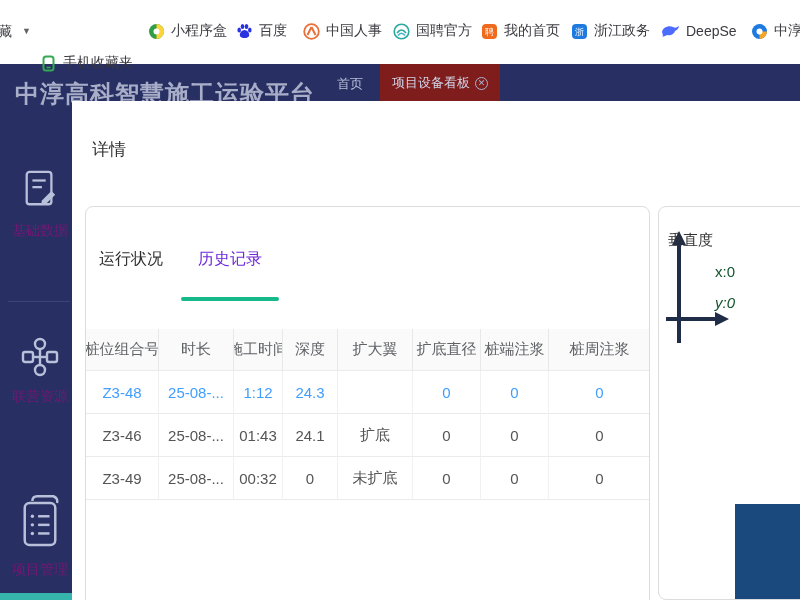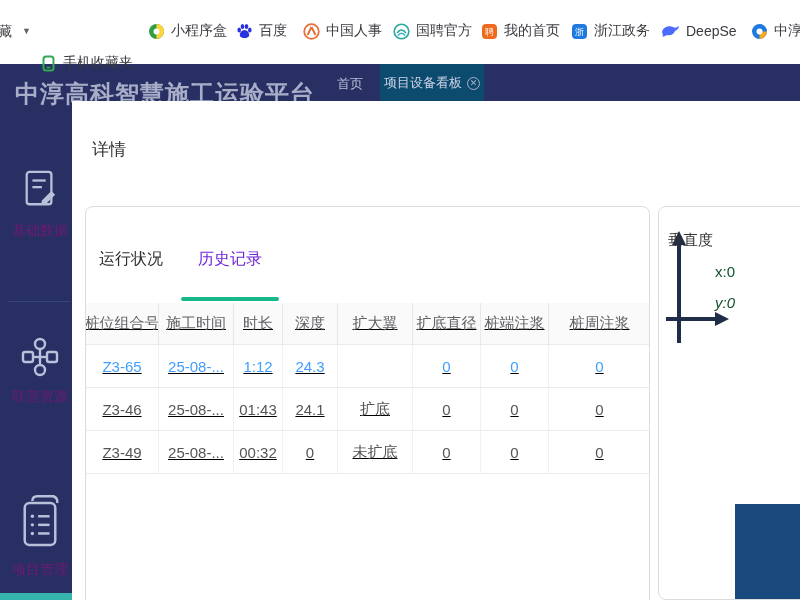--- a/index.html
+++ b/index.html
@@ -14,43 +14,43 @@
   .bm-caret { position:absolute; left:22px; top:16px; height:30px; line-height:30px; font-size:9px; color:#5f6368; }
   .bm { position:absolute; top:15px; height:32px; display:flex; align-items:center; gap:6px; }
   .bm .lbl { font-size:14px; color:#3a3a40; white-space:nowrap; }
   .bm svg { display:block; }
   
   .navy { position:absolute; left:0; top:64px; width:800px; height:536px; background:#272f63; z-index:1; }
   .app-title { position:absolute; left:15px; top:78px; z-index:2; font-size:24px; font-weight:bold;
     color:#a9aec8; letter-spacing:1px; white-space:nowrap; }
   .hdr-tab-home { position:absolute; left:322px; top:64px; width:56px; height:38px; z-index:2;
     color:#b9bfd8; font-size:13px; text-align:center; line-height:40px; }
-  .hdr-tab-active { position:absolute; left:380px; top:64px; width:104px; height:38px; z-index:2;
-    background:#0c4a6e; color:#d0d4e8; font-size:13px; display:flex; align-items:center; justify-content:center; gap:5px; }
+  .hdr-tab-active { position:absolute; left:380px; top:64px; width:120px; height:38px; z-index:2;
+    background:#7f1d1d; color:#d0d4e8; font-size:13px; display:flex; align-items:center; justify-content:center; gap:5px; }
   .tab-close { width:13px; height:13px; border:1px solid #aab0cc; border-radius:50%;
     font-size:9px; line-height:11px; text-align:center; color:#aab0cc; }
   
   .side-item { position:absolute; left:0; width:80px; z-index:2; text-align:center; }
   .side-item .lbl { display:block; margin-top:6px; font-size:14px; color:#701a75; white-space:nowrap; }
   .side-div { position:absolute; left:8px; width:62px; height:1px; background:#3a4477; z-index:2; }
   .side-accent { position:absolute; left:0; top:593px; width:80px; height:7px; background:#35b5ab; z-index:2; }
   
   .modal { position:absolute; left:72px; top:101px; width:728px; height:499px; background:#fff; z-index:10; }
   .modal-title { position:absolute; left:20px; top:37px; font-size:17px; color:#303133; }
   .card { position:absolute; background:#fff; border:1px solid #dcdcdc; border-radius:8px; }
   .card1 { left:13px; top:105px; width:565px; height:404px; overflow:hidden; }
   .card2 { left:586px; top:105px; width:214px; height:394px; border-radius:8px 0 0 8px; overflow:hidden; }
   
   .ctab { position:absolute; top:42px; font-size:16px; }
   .ctab.run { left:13px; width:66px; text-align:left; color:#2d2d2d; }
   .ctab.hist { left:95px; width:98px; text-align:center; color:#6d28d9; }
   .ctab-line { position:absolute; left:95px; top:90px; width:98px; height:4px; border-radius:2px; background:#17b98a; }
   
-  .tbl { position:absolute; left:0; top:96px; width:565px; display:grid;
-    grid-template-columns:73px 75px 49px 55px 75px 68px 68px 102px;text-decoration:underline; }
+  .tbl { position:absolute; left:0; top:122px; width:565px; display:grid;
+    grid-template-columns:73px 75px 49px 55px 75px 68px 68px 102px; }
   .tbl .c { height:43px; display:flex; align-items:center; justify-content:center;
     font-size:15px; color:#555; border-bottom:1px solid #ebebeb; border-right:1px solid #f1f1f1;
     white-space:nowrap; overflow:hidden; }
   .tbl .c.h { background:#fafafa; color:#606266; border-right:1px solid #e8e8e8; height:42px; }
   .tbl .c.sel { color:#409eff; }
   
   .vert-lbl { position:absolute; left:9px; top:24px; font-size:15px; color:#333; z-index:2; }
   .axes { position:absolute; left:4px; top:5px; z-index:1; }
   .xy { position:absolute; font-size:15px; color:#14532d; z-index:2;text-align:center; }
   .xy.x { left:56px; top:56px; }
@@ -109,29 +109,29 @@
   <div class="modal">
     <div class="modal-title">详情</div>
 
     <div class="card card1">
       <div class="ctab run">运行状况</div>
       <div class="ctab hist">历史记录</div>
       <div class="ctab-line"></div>
 
       <div class="tbl">
         <div class="c h">桩位组合号</div>
+        <div class="c h">时长</div>
         <div class="c h">施工时间</div>
-        <div class="c h">时长</div>
         <div class="c h">深度</div>
         <div class="c h">扩大翼</div>
         <div class="c h">扩底直径</div>
         <div class="c h">桩端注浆</div>
         <div class="c h">桩周注浆</div>
 
-        <div class="c sel">Z3-65</div>
+        <div class="c sel">Z3-48</div>
         <div class="c sel">25-08-...</div>
         <div class="c sel">1:12</div>
         <div class="c sel">24.3</div>
         <div class="c sel"></div>
         <div class="c sel">0</div>
         <div class="c sel">0</div>
         <div class="c sel">0</div>
 
         <div class="c">Z3-46</div>
         <div class="c">25-08-...</div>

